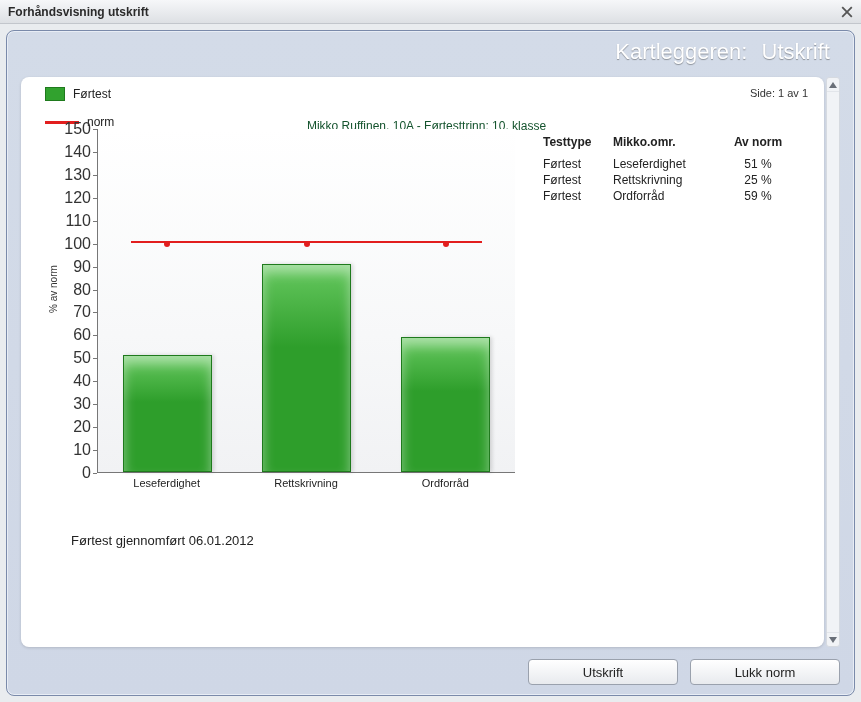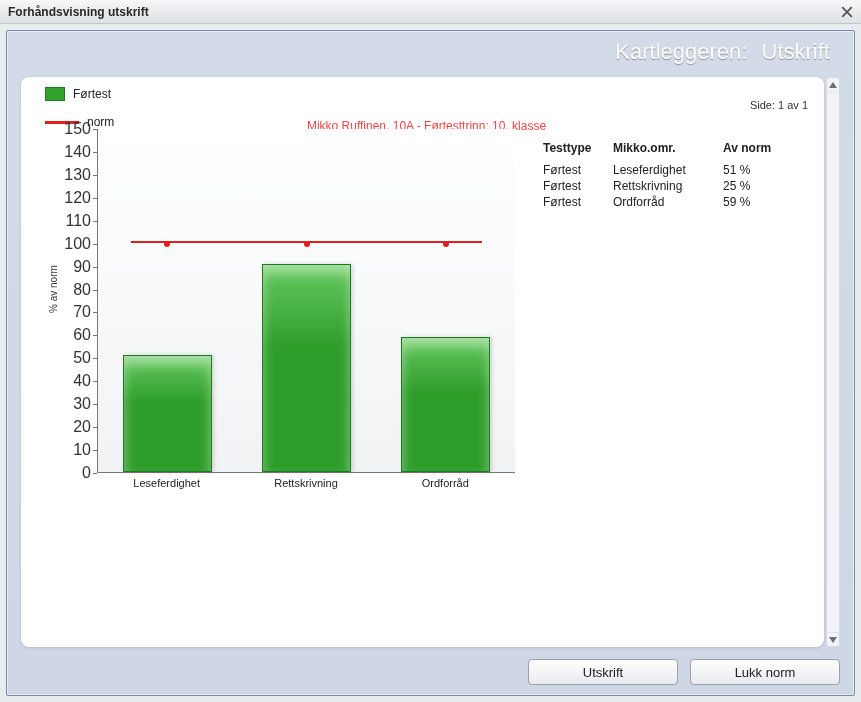--- a/index.html
+++ b/index.html
@@ -33,21 +33,21 @@
     height: 678px;
     padding: 6px;
     background: #e9ecef;
   }
 
   
   .blue-panel {
     position: relative;
     height: 100%;
     border: 1px solid #7a8aaa;
-    border-radius: 2px;
+    border-radius: 8px;
     background: linear-gradient(to bottom, #d3dbe8 0%, #cfd7e6 100%);
     box-shadow: inset 0 0 0 1px #e8edf5;
   }
 
   .blue-header {
     text-align: right;
     padding: 8px 24px 4px 0;
     color: #fff;
     font-size: 22px;
     font-weight: 300;
@@ -100,32 +100,32 @@
 
   
   .legend { position: relative; }
   .legend-row { display:flex; align-items:center; gap:8px; margin-bottom:8px; }
   .legend-swatch { width:20px; height:14px; background:#31a22e; border:1px solid #1f7a1d; }
   .legend-line { width:34px; height:0; border-top:3px solid #e21e1e; }
 
   
   .doc-title { text-align:center; color:#2b5fa5; font-size:20px; font-weight:400; margin-top:-2px; }
   .doc-sub { text-align:center; font-size:14px; margin-top:2px; }
-  .doc-meta { text-align:center; font-size:12px; margin-top:14px; color:#ef4444; }
-  .page-num { position:absolute; right:0; top:12px; font-size:11px; color:#333; }
+  .doc-meta { text-align:center; font-size:12px; margin-top:14px; color:#14532d; }
+  .page-num { position:absolute; right:0; top:0; font-size:11px; color:#333; }
 
   
   .content { display:flex; gap:18px; margin-top:2px; }
   .chart-area { position:relative; width: 480px; height: 380px; margin-top: -12px; }
-  .side-table { width: 260px; font-size: 12px; margin-top: 6px; }
+  .side-table { width: 260px; font-size: 12px; }
   .side-table .hdr { display:flex; font-weight:bold; margin-bottom:8px; }
   .side-table .row { display:flex; margin-bottom:2px; }
   .side-table .c1 { width:70px; }
   .side-table .c2 { width:110px; }
-  .side-table .c3 { width:70px; text-align:left; }
+  .side-table .c3 { width:70px; text-align:center; }
   .side-table .gap { height:18px; }
 
   
   .chart-frame {
     position:absolute; left:52px; top:6px; right:10px; bottom:30px;
     background: linear-gradient(to bottom, #ffffff 0%, #f7f8f9 60%, #f1f2f4 100%);
     border-left: 1px solid #777;
     border-bottom: 1px solid #777;
   }
   .y-ticks { position:absolute; left:0; top:6px; bottom:30px; width:52px; }
@@ -258,20 +258,21 @@
           </div>
           <div class="row">
             <span class="c1">Førtest</span>
             <span class="c2">Ordforråd</span>
             <span class="c3">59 %</span>
           </div>
           <div class="gap"></div>
         </div>
       </div>
 
+      <div class="footnote">Førtest gjennomført 06.01.2012</div>
     </div>
 
     <div class="scroll-gutter">
       <div class="arrow top">
         <svg width="8" height="6" viewBox="0 0 8 6">
             <path d="M4 0 L8 6 L0 6 Z" fill="#6a6f78"></path>
           </svg>
       </div>
       <div class="arrow bot">
         <svg width="8" height="6" viewBox="0 0 8 6">

